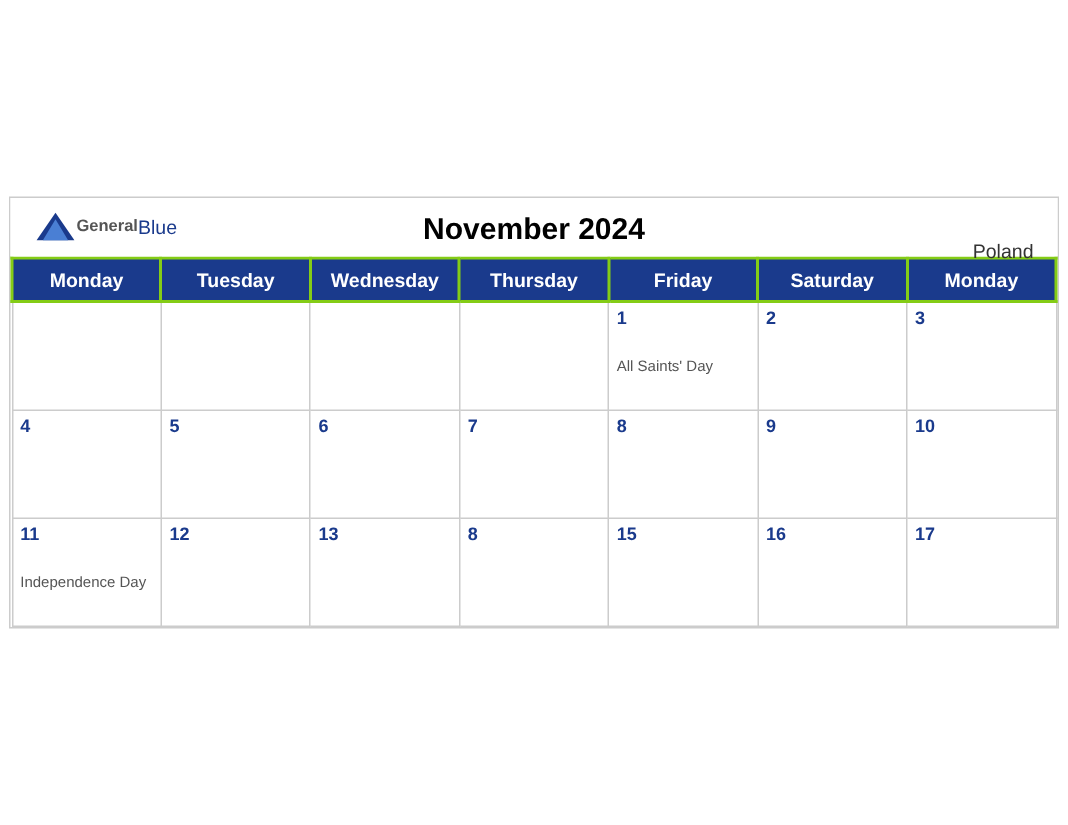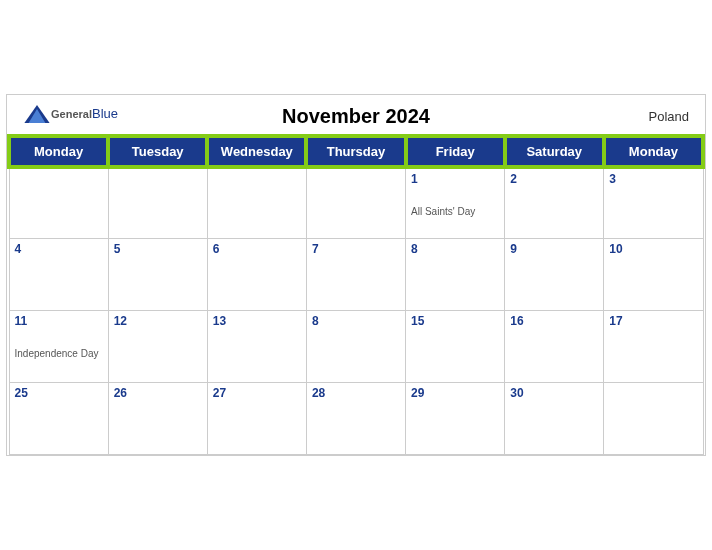--- a/index.html
+++ b/index.html
@@ -43,41 +43,41 @@
       color: #1a3a8c;
       font-weight: normal;
     }
     .logo-icon {
       width: 28px;
       height: 22px;
     }
     .country-label {
       position: absolute;
       right: 16px;
-      top: 14px;
+      top: 28px;
       font-size: 13px;
       color: #333;
     }
     .month-title {
       font-size: 20px;
       color: #000000;
       font-weight: bold;
       text-align: right;
     }
     .calendar-grid {
       width: 100%;
       border-collapse: collapse;
     }
     .calendar-grid th {
       background-color: #1a3a8c;
       color: #fff;
       text-align: center;
       padding: 6px 4px;
       font-size: 13px;
-      border: 4px solid #84cc16;
+      border: 2px solid #84cc16;
     }
     .calendar-grid td {
       border: 1px solid #ccc;
       vertical-align: top;
       width: calc(100% / 7);
       height: 72px;
       padding: 3px 5px;
       background: #fff;
     }
     .day-number {
@@ -177,36 +177,15 @@
           <td>
             <div class="day-number">15</div>
           </td>
           <td>
             <div class="day-number">16</div>
           </td>
           <td>
             <div class="day-number">17</div>
           </td>
         </tr>
-        <tr>
-          <td>
-            <div class="day-number">25</div>
-          </td>
-          <td>
-            <div class="day-number">26</div>
-          </td>
-          <td>
-            <div class="day-number">27</div>
-          </td>
-          <td>
-            <div class="day-number">28</div>
-          </td>
-          <td>
-            <div class="day-number">29</div>
-          </td>
-          <td>
-            <div class="day-number">30</div>
-          </td>
-          <td></td>
-        </tr>
       </tbody>
   </table>
 </div>
 
 </body></html>

